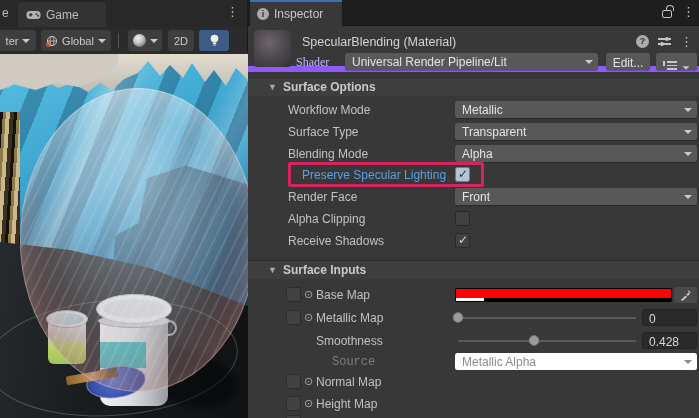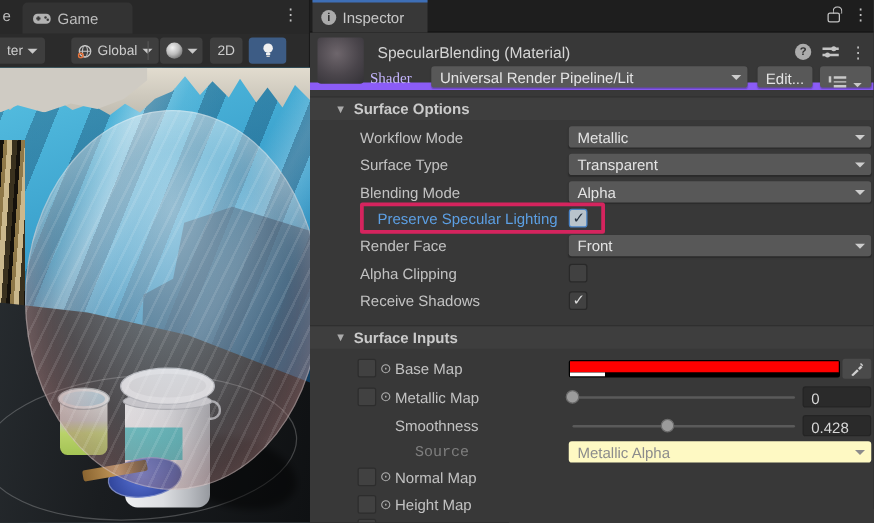--- a/index.html
+++ b/index.html
@@ -77,21 +77,21 @@
   .i-top-icons{position:absolute;right:4px;top:5px;display:flex;gap:10px;align-items:center;color:#C0C0C0;}
   .i-header{position:absolute;left:0;top:27px;width:100%;height:45px;border-bottom:6px solid #8b5cf6;}
   .thumb{position:absolute;left:6px;top:3px;width:37px;height:37px;border-radius:3px;
     background:radial-gradient(circle at 42% 35%,#6E666C 0%,#4A454B 55%,#333136 100%);}
   .i-title{position:absolute;left:54px;top:8px;color:#D4D4D4;font-size:12.5px;}
   .i-hdr-icons{position:absolute;right:6px;top:8px;display:flex;gap:9px;align-items:center;color:#C0C0C0;}
   .shader-row{position:absolute;left:0;top:26px;width:100%;height:18px;}
   .shader-lbl{position:absolute;left:48px;top:2px;color:#c4b5fd;font-family:Liberation Serif, serif;}
   .dropdown{position:absolute;height:17px;background:#585858;border-radius:2.5px;color:#E4E4E4;display:flex;align-items:center;padding:0 18px 0 7px;cursor:pointer;overflow:hidden;white-space:nowrap;box-shadow:0 1px 1px rgba(0,0,0,0.25);}
   .dropdown .dcaret{position:absolute;right:5px;top:7px;width:0;height:0;border-left:4px solid transparent;border-right:4px solid transparent;border-top:4px solid #CDCDCD;}
-  .dropdown.disabled{background:#fef9c3;color:#8C8C8C;box-shadow:none;}
+  .dropdown.disabled{background:#ffffff;color:#8C8C8C;box-shadow:none;}
   .dropdown.disabled .dcaret{border-top-color:#8C8C8C;}
   .ibtn{position:absolute;height:17px;background:#585858;border-radius:2.5px;color:#E4E4E4;display:flex;align-items:flex-end;justify-content:center;cursor:pointer;box-shadow:0 1px 1px rgba(0,0,0,0.25);}
   .section-hdr{position:absolute;left:0;width:100%;height:19px;border-top:1px solid #2F2F2F;display:flex;align-items:center;gap:6px;padding-left:20px;color:#CACACA;font-weight:bold;cursor:pointer;background:#3E3E3E;}
   .fold{color:#ABABAB;font-size:9px;}
   .irow{position:absolute;left:0;width:100%;height:20px;}
   .lbl{position:absolute;left:40px;top:3px;color:#C2C2C2;white-space:nowrap;}
   .lbl.grey{color:#7E7E7E;}
   .row-dd{left:207px;top:1px;width:242px;}
   .checkbox{position:absolute;left:207px;top:2px;width:15px;height:15px;background:#414141;border:1px solid #292929;border-radius:2.5px;cursor:pointer;}
   .checkbox.checked::after{content:"✓";position:absolute;left:2px;top:-1px;color:#DCDCDC;font-size:12px;font-weight:bold;}
@@ -142,21 +142,21 @@
         <span>Game</span>
       </div>
       <span class="g-kebab kebab">⋮</span>
     </div>
 
     <div class="g-toolbar">
       <div class="tbtn" style="left:0;width:36px;border-radius:0 3px 3px 0;">
         <span>ter</span>
         <span class="caret"></span>
       </div>
-      <div class="tbtn" style="left:41px;width:70px;margin-left:16px;">
+      <div class="tbtn" style="left:41px;width:70px;">
         <svg width="12" height="12" viewBox="0 0 12 12">
           <circle cx="6" cy="6" r="4.6" fill="none" stroke="#C8C8C8" stroke-width="1"></circle>
           <ellipse cx="6" cy="6" rx="2" ry="4.6" fill="none" stroke="#C8C8C8" stroke-width="0.8"></ellipse>
           <line x1="1.4" y1="6" x2="10.6" y2="6" stroke="#C8C8C8" stroke-width="0.8"></line>
           <circle cx="2.6" cy="9.4" r="1.8" fill="none" stroke="#E8743B" stroke-width="1.2"></circle>
         </svg>
         <span>Global</span>
         <span class="caret"></span>
       </div>
       <div class="tsep"></div>

